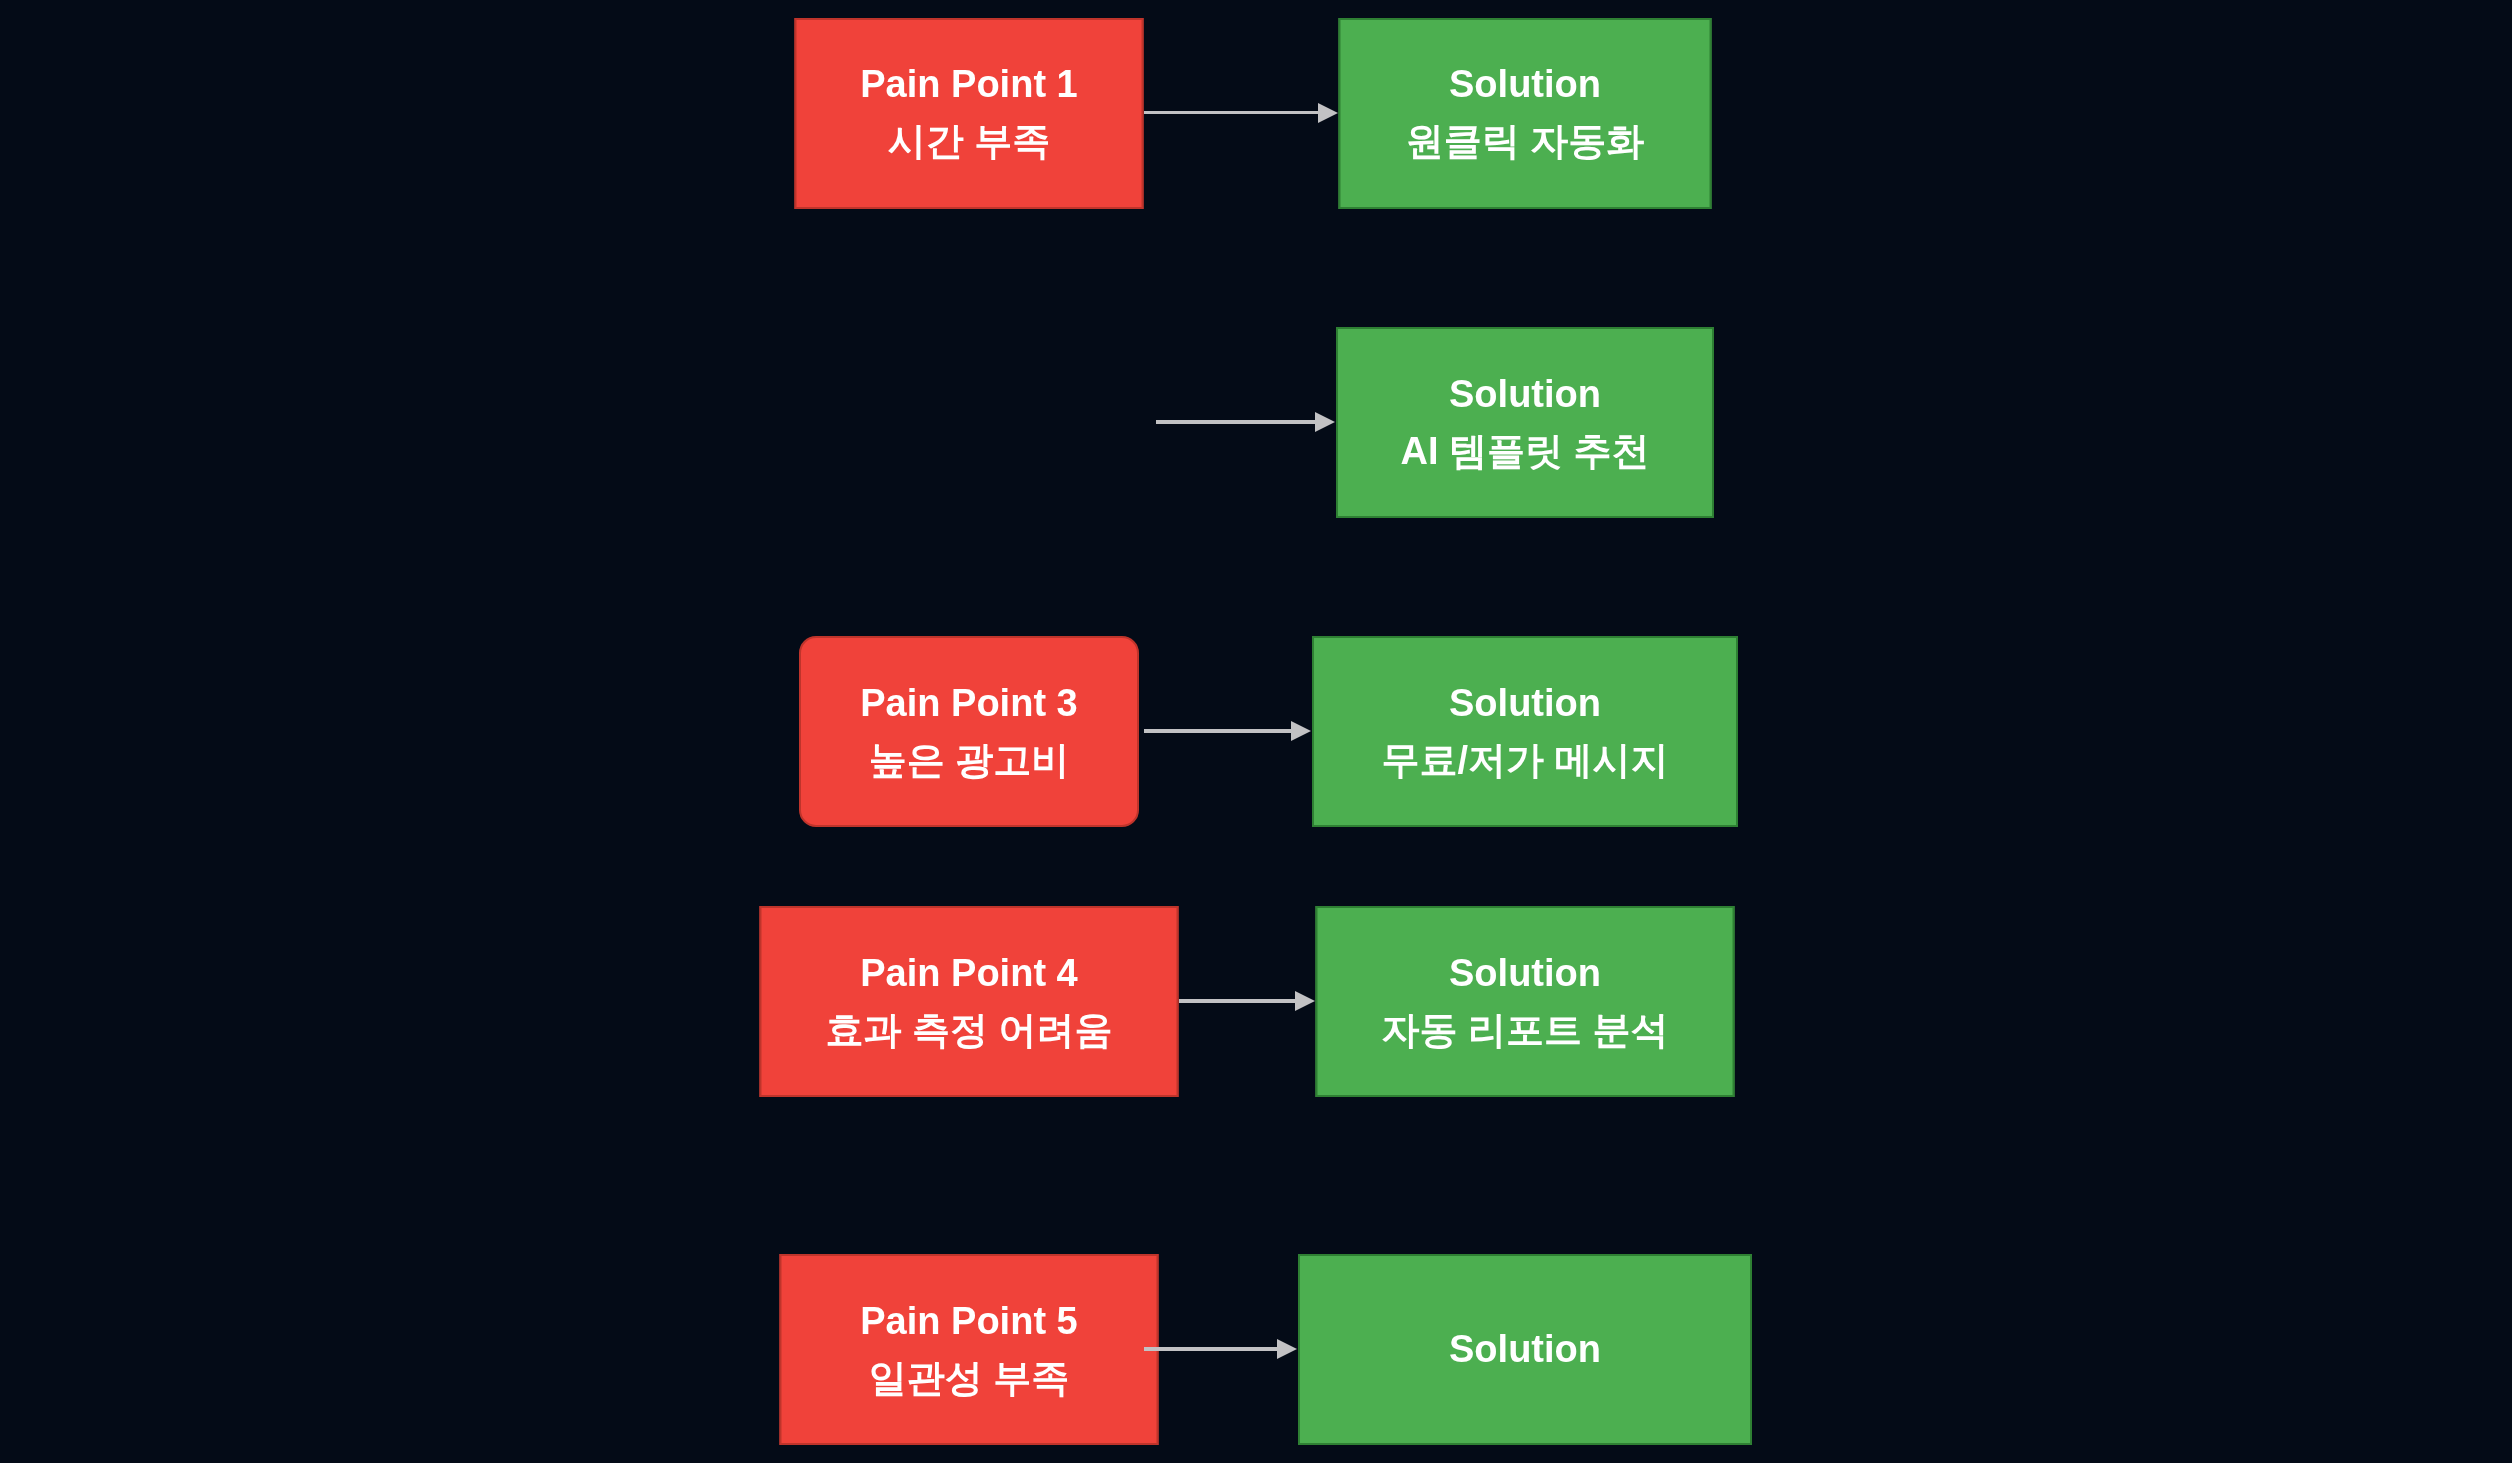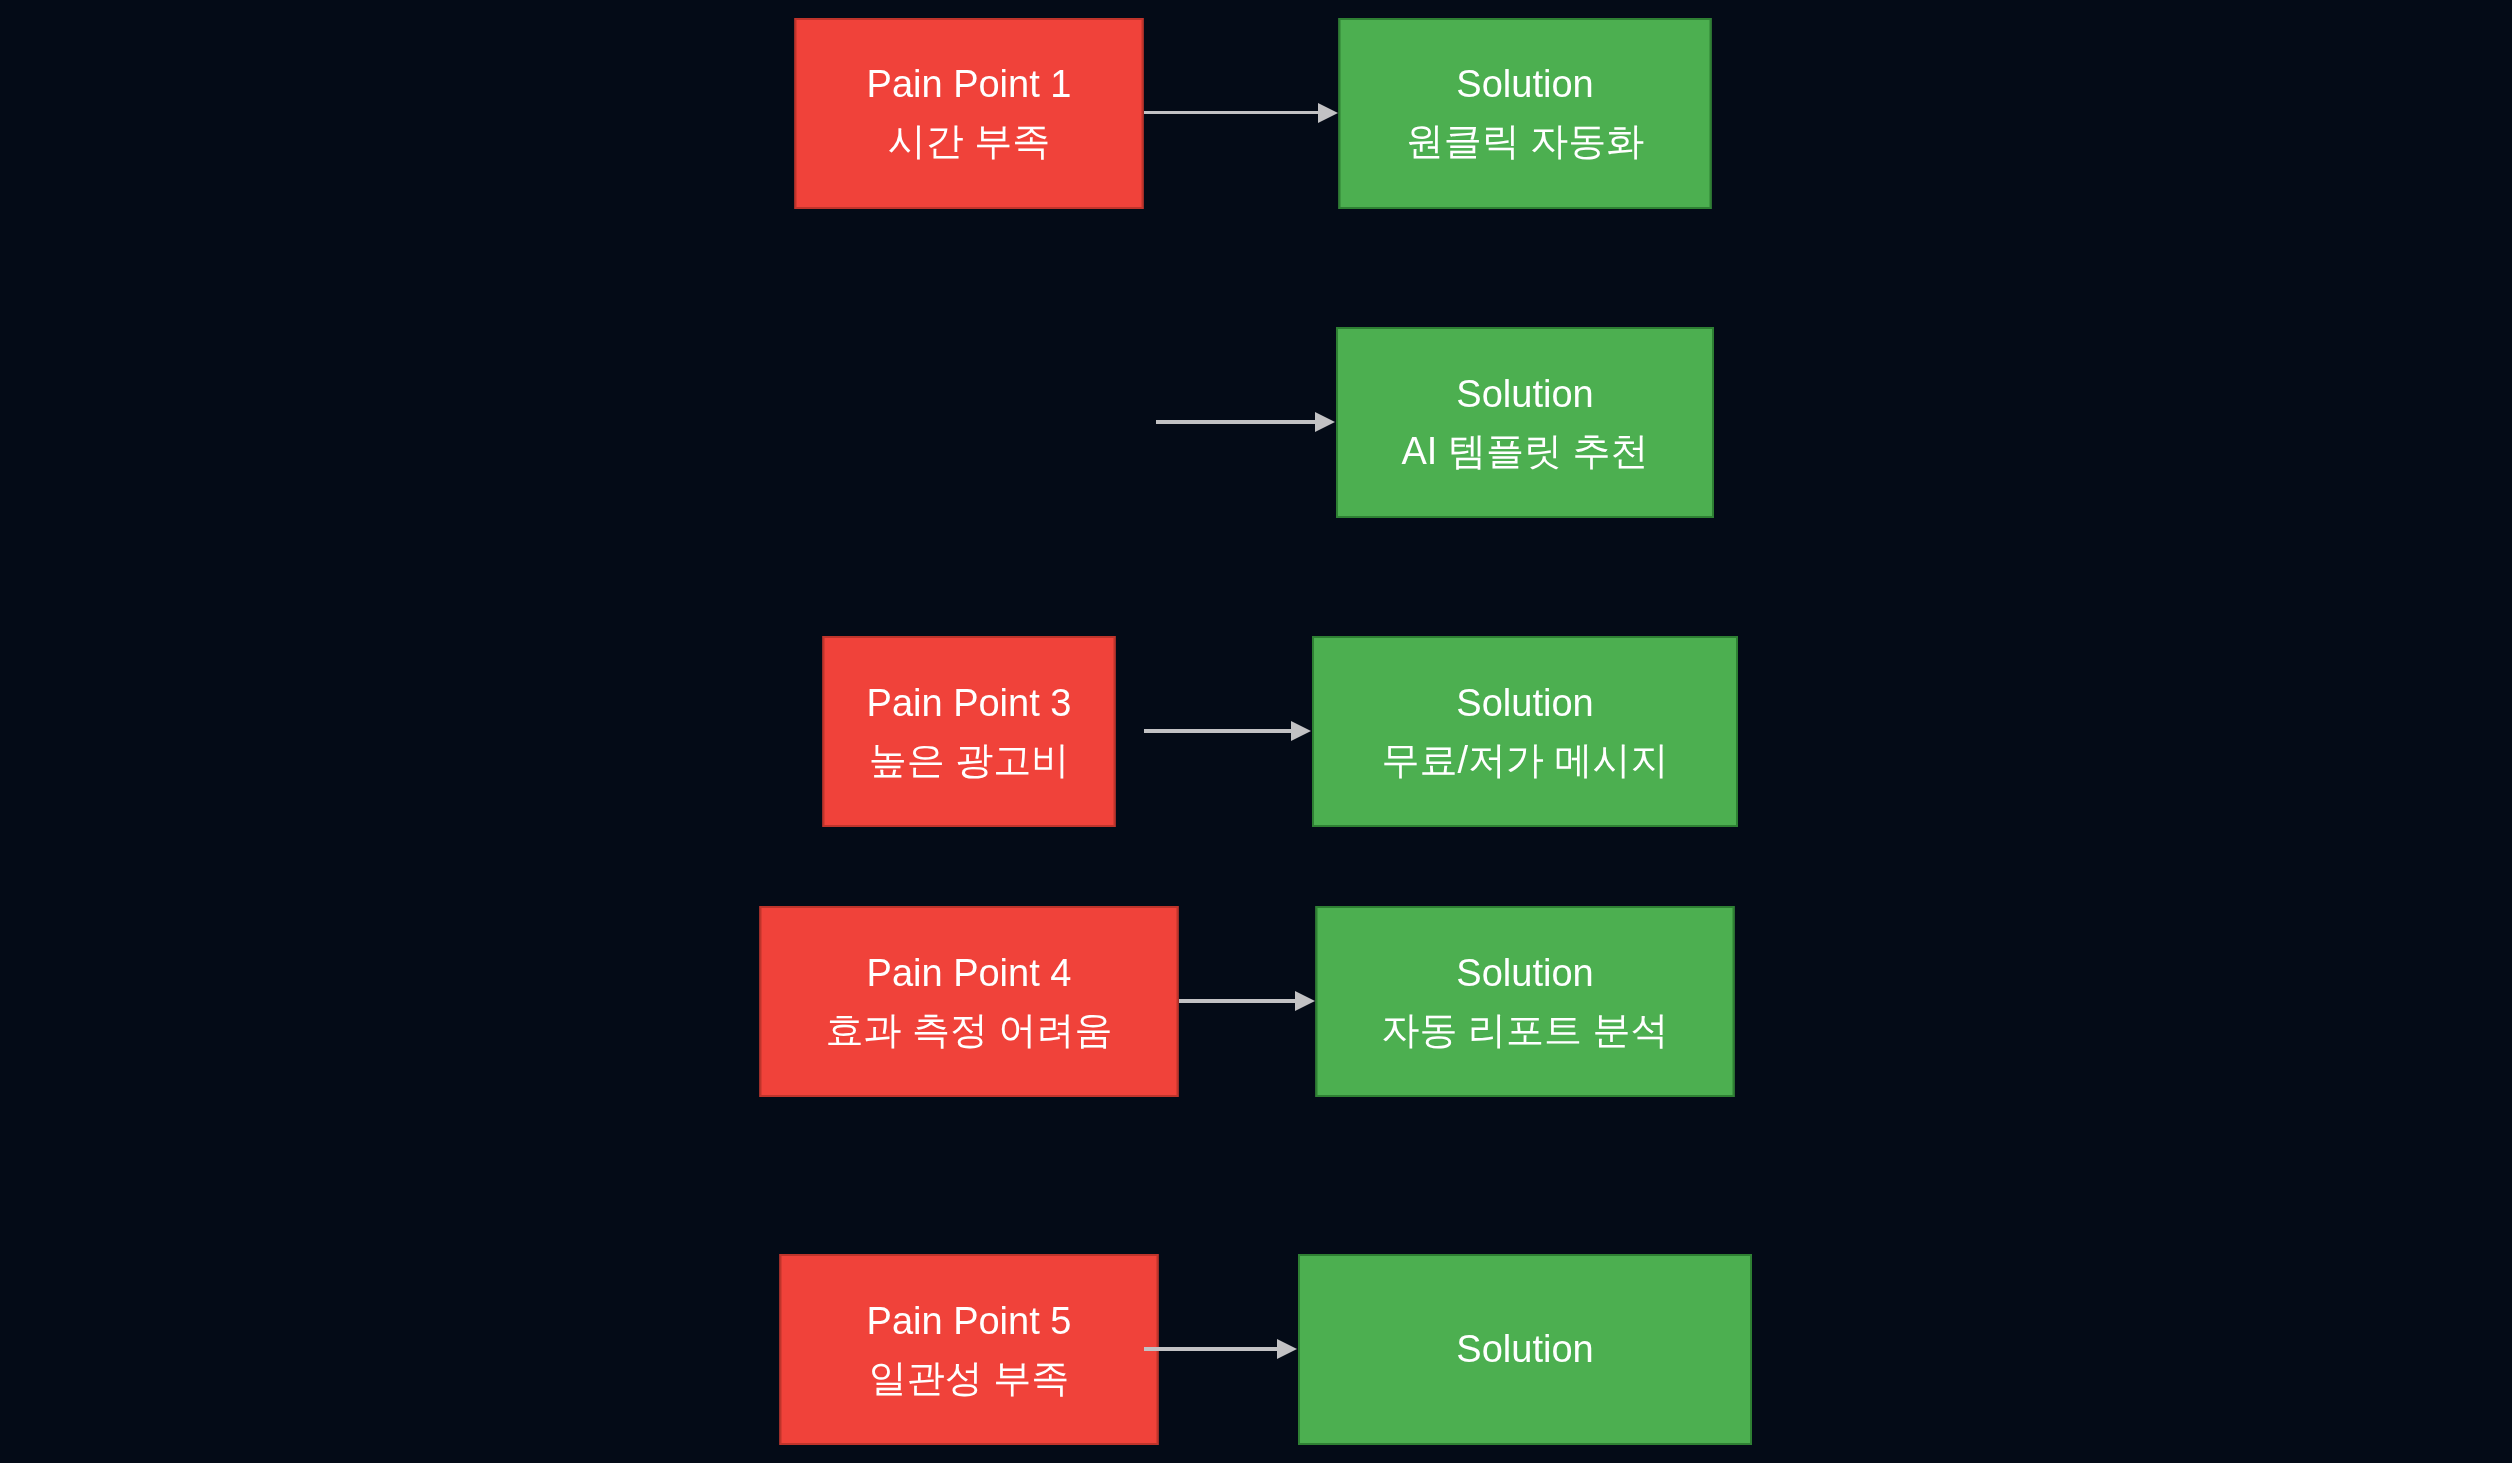--- a/index.html
+++ b/index.html
@@ -32,34 +32,35 @@
 
   .node {
     position: absolute; top: 0; height: 191px;
     transform: translateX(-50%);
     display: flex; flex-direction: column;
     align-items: center; justify-content: center;
     text-align: center;
     color: var(--text);
     font-size: 38px; line-height: 57px;
     white-space: nowrap;
+    font-weight: bold;
   }
   .pain {
     left: 969px;
     background: var(--pain-fill);
     border: 2.8px solid var(--pain-border);
   }
   .solution {
     left: 1525px;
     background: var(--solution-fill);
     border: 2.8px solid var(--solution-border);
   }
   .r0 .pain { width: 349px; }  .r0 .solution { width: 373px; }
   .r1 .pain { width: 373px; }  .r1 .solution { width: 378px; }
-  .r2 .pain { width: 293px; }  .r2 .solution { width: 426px; }
+  .r2 .pain { width: 340px; border-radius: 17px; }  .r2 .solution { width: 426px; }
   .r3 .pain { width: 419px; }  .r3 .solution { width: 419px; }
   .r4 .pain { width: 379px; }  .r4 .solution { width: 454px; }
 
   .arrow-line {
     position: absolute; top: 93px; height: 3.7px;
     background: var(--arrow);
   }
   .arrow-head {
     position: absolute; top: 85px;
     width: 0; height: 0;

